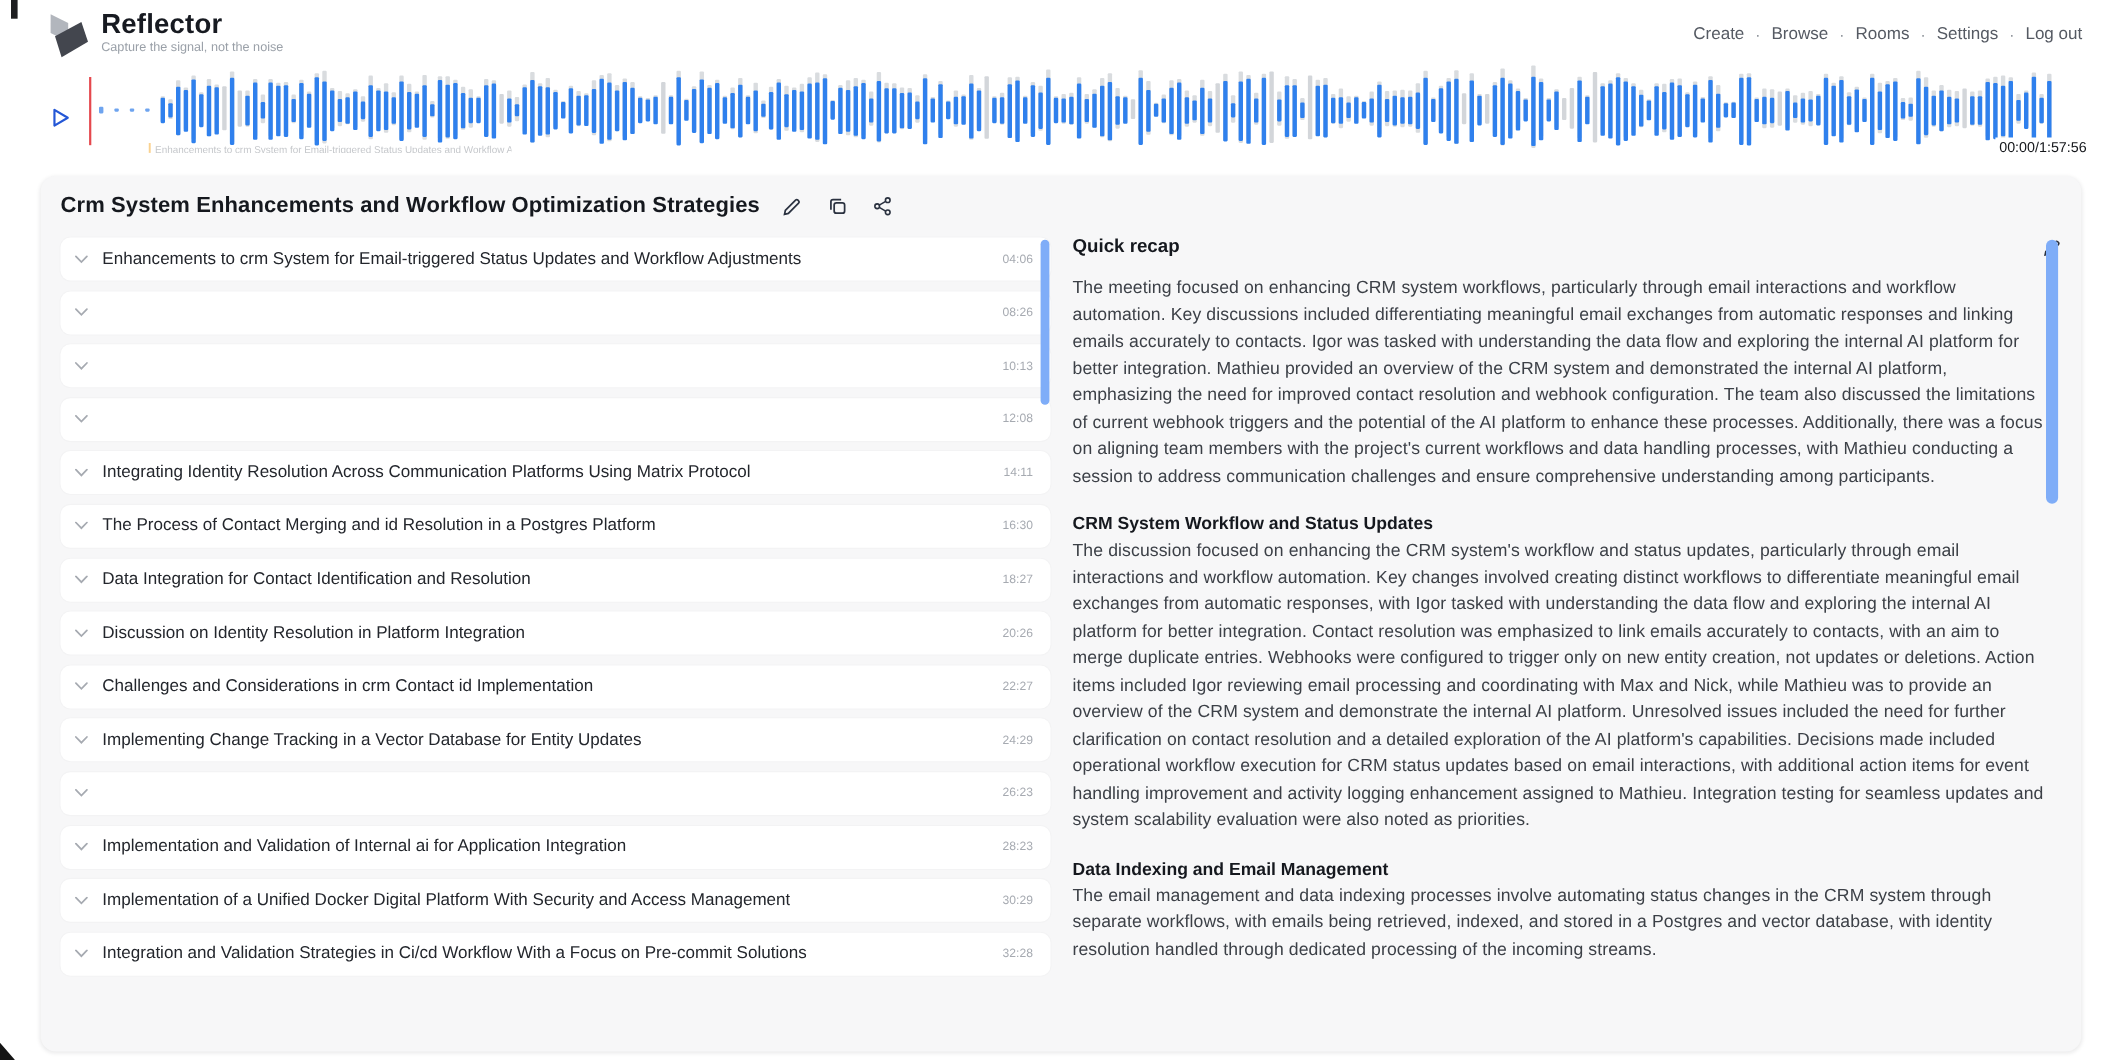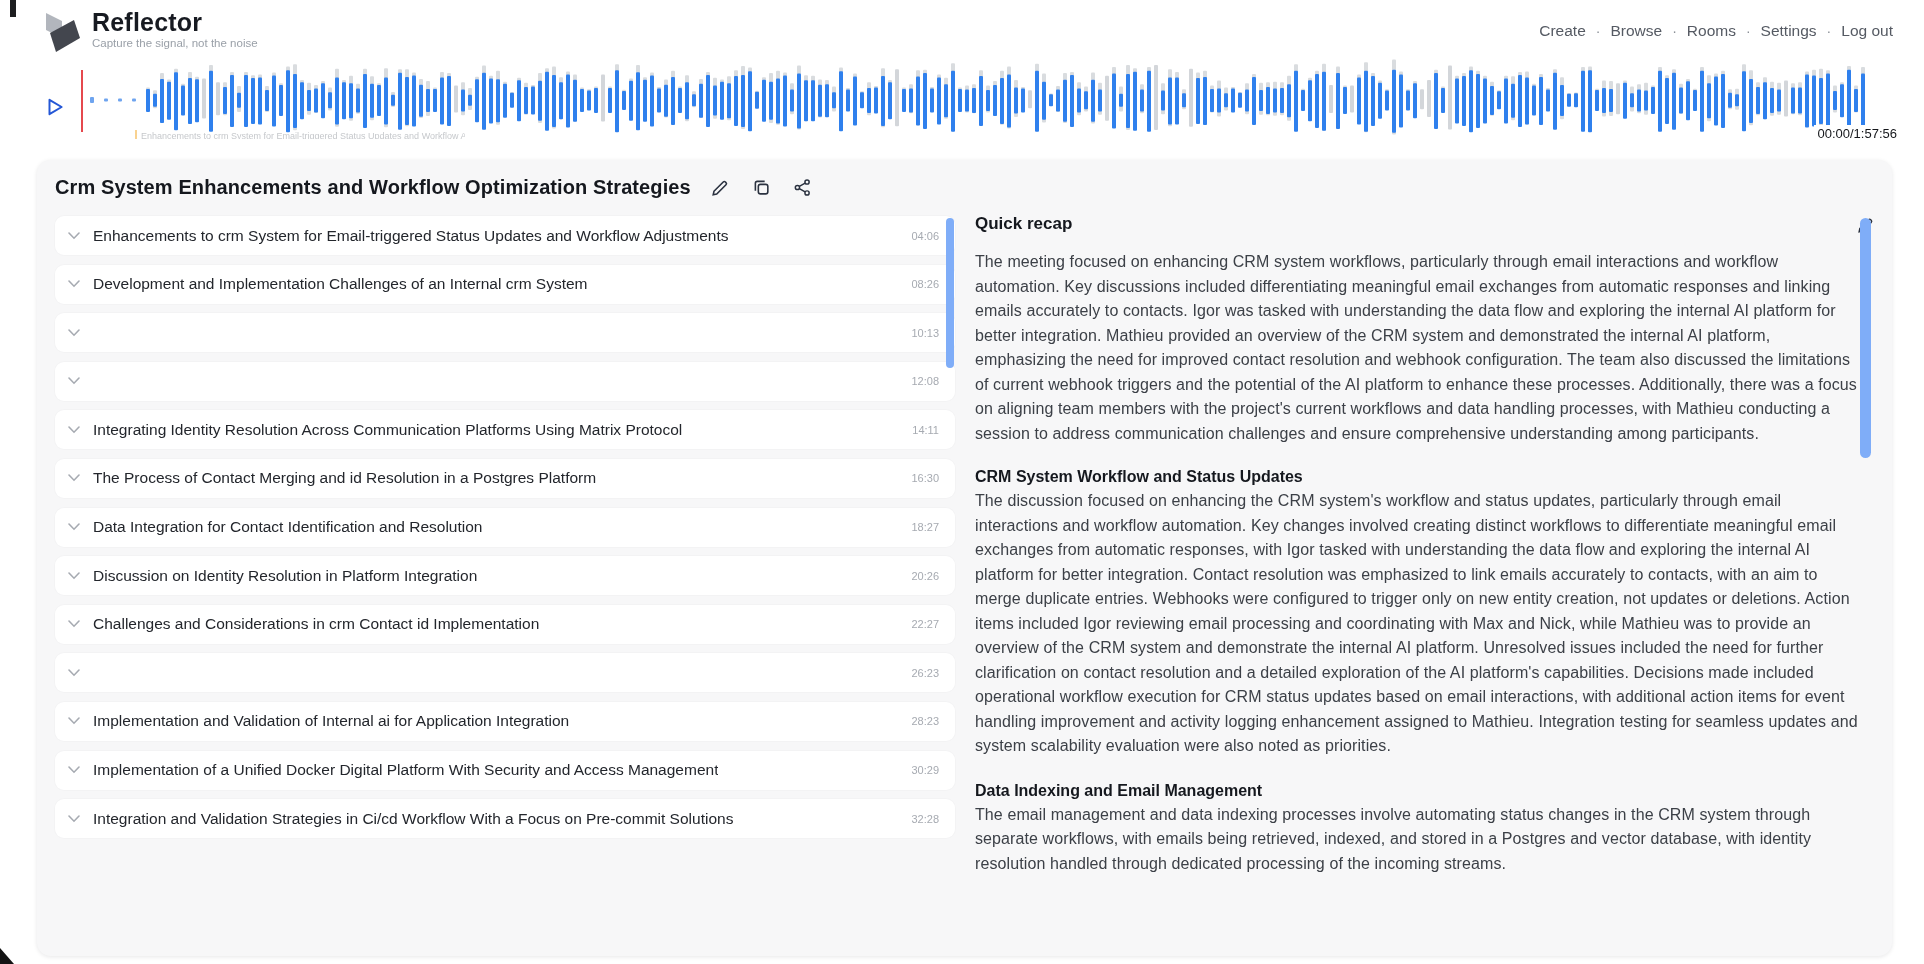--- a/index.html
+++ b/index.html
@@ -1144,21 +1144,20 @@
     <span class="t-time">04:06</span>
   </div>
 
 
   <div class="topic">
     <span class="chev">
       <svg width="12" height="8" viewBox="0 0 12 8" fill="none" stroke="#a6aab1" stroke-width="1.6" stroke-linecap="round">
         <path d="M1 1 L6 6.2 L11 1"></path>
       </svg>
     </span>
-    <span class="t-title">Development and Implementation Challenges of an Internal crm System</span>
     <span class="t-time">08:26</span>
   </div>
 
   <div class="topic">
     <span class="chev">
       <svg width="12" height="8" viewBox="0 0 12 8" fill="none" stroke="#a6aab1" stroke-width="1.6" stroke-linecap="round">
         <path d="M1 1 L6 6.2 L11 1"></path>
       </svg>
     </span>
     <span class="t-time">10:13</span>
@@ -1216,20 +1215,29 @@
   <div class="topic">
     <span class="chev">
       <svg width="12" height="8" viewBox="0 0 12 8" fill="none" stroke="#a6aab1" stroke-width="1.6" stroke-linecap="round">
         <path d="M1 1 L6 6.2 L11 1"></path>
       </svg>
     </span>
     <span class="t-title">Challenges and Considerations in crm Contact id Implementation</span>
     <span class="t-time">22:27</span>
   </div>
 
+  <div class="topic">
+    <span class="chev">
+      <svg width="12" height="8" viewBox="0 0 12 8" fill="none" stroke="#a6aab1" stroke-width="1.6" stroke-linecap="round">
+        <path d="M1 1 L6 6.2 L11 1"></path>
+      </svg>
+    </span>
+    <span class="t-title">Implementing Change Tracking in a Vector Database for Entity Updates</span>
+    <span class="t-time">24:29</span>
+  </div>
 
   <div class="topic">
     <span class="chev">
       <svg width="12" height="8" viewBox="0 0 12 8" fill="none" stroke="#a6aab1" stroke-width="1.6" stroke-linecap="round">
         <path d="M1 1 L6 6.2 L11 1"></path>
       </svg>
     </span>
     <span class="t-time">26:23</span>
   </div>
 

